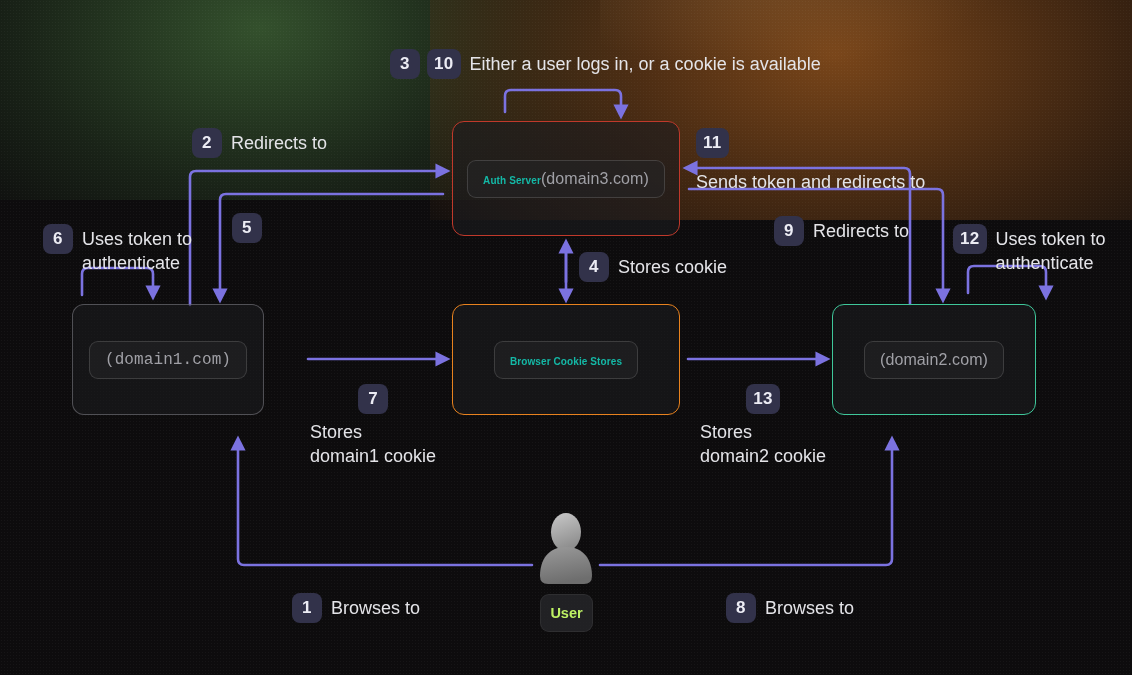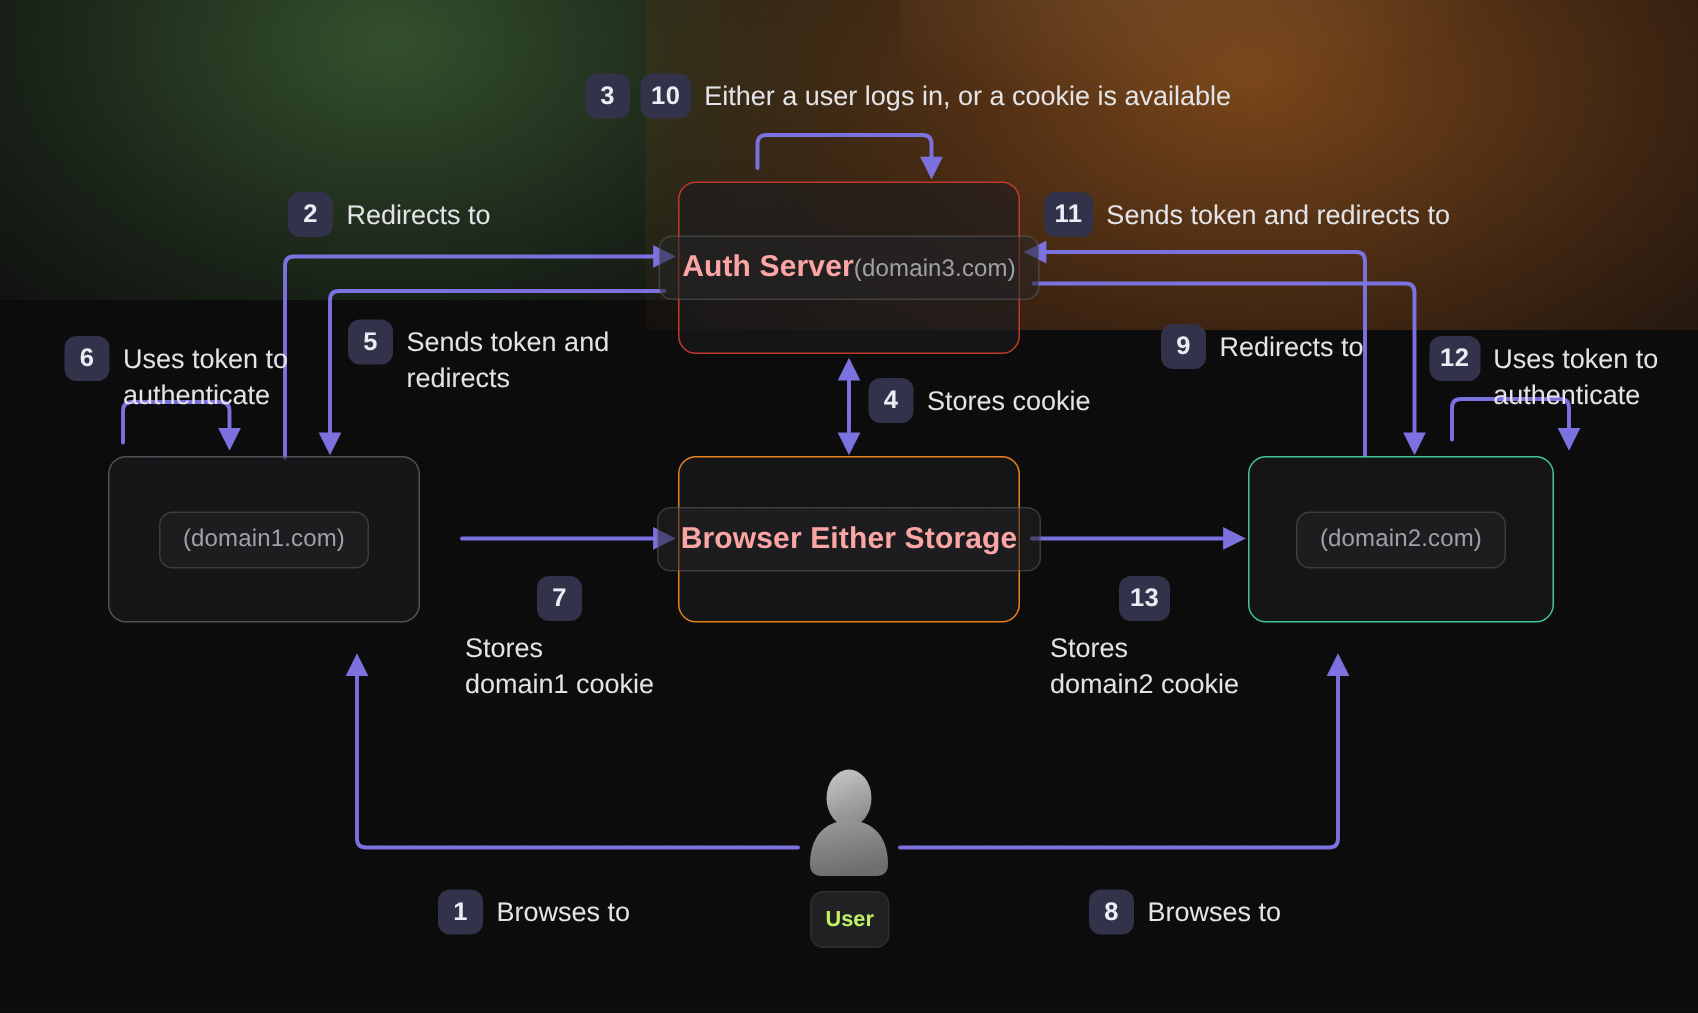--- a/index.html
+++ b/index.html
@@ -47,24 +47,24 @@
   .node-inner {
     border-radius:9px;
     border:1px solid rgba(255,255,255,0.14);
     background:rgba(36,36,39,0.55);
     padding:9px 15px;
     font-size:15.5px;
     color:#e9e9ec;
     white-space:nowrap;
     letter-spacing:0.1px;
   }
-  .node-inner .strong { font-weight:bold; color:#fca5a5; font-size:20px; }
+  .node-inner .strong { font-weight:bold; color:#14b8a6; font-size:10px; }
   .node-inner .dim { color:#a0a0a6; font-size:16px; }
 
-  #node-domain1 { left:72px;  top:304px; width:208px; height:111px; border:1px solid rgba(220,220,228,0.30); }
+  #node-domain1 { left:72px;  top:304px; width:192px; height:111px; border:1px solid rgba(220,220,228,0.30);font-family:Liberation Mono, monospace; }
   #node-auth    { left:452px; top:121px; width:228px; height:115px; border:1px solid #c0392b; }
   #node-cookie  { left:452px; top:304px; width:228px; height:111px; border:1px solid #e8821e; }
   #node-domain2 { left:832px; top:304px; width:204px; height:111px; border:1px solid #3fc79a; }
 
   
   #user-group { position:absolute; left:534px; top:512px; width:64px; height:126px; }
   #user-avatar { position:absolute; left:0; top:0; width:64px; height:74px; }
   #user-chip {
     position:absolute; left:6px; top:82px;
     width:53px; height:38px;
@@ -105,21 +105,21 @@
   
   #step-1  { left:292px; top:593px; }
   #step-2  { left:192px; top:128px; }
   #step-3-10 { left:390px; top:49px; }
   #step-4  { left:579px; top:252px; }
   #step-5  { left:232px; top:213px; }
   #step-6  { left:43px;  top:224px; }
   #step-7  { left:310px; top:384px; }
   #step-8  { left:726px; top:593px; }
   #step-9  { left:774px; top:216px; }
-  #step-11 { left:696px; top:128px; }
+  #step-11 { left:696px; top:128px;flex-direction:column; }
   #step-12 { left:953px; top:224px;justify-content:flex-end; }
   #step-13 { left:700px; top:384px; }
 </style>
 </head>
 <body>
 
 <div id="bg-base"></div>
 <div id="bg-glow-green"></div>
 <div id="bg-glow-orange"></div>
 <div id="bg-glow-dots"></div>
@@ -172,21 +172,21 @@
   </div>
 
   <div class="node" id="node-auth">
     <div class="node-inner">
       <span class="strong">Auth Server</span><span class="dim">(domain3.com)</span>
     </div>
   </div>
 
   <div class="node" id="node-cookie">
     <div class="node-inner">
-      <span class="strong">Browser Either Storage</span>
+      <span class="strong">Browser Cookie Stores</span>
     </div>
   </div>
 
   <div class="node" id="node-domain2">
     <div class="node-inner">
       <span class="dim">(domain2.com)</span>
     </div>
   </div>
 
   <div id="user-group">
@@ -225,22 +225,20 @@
     <div class="steptext">Either a user logs in, or a cookie is available</div>
   </div>
 
   <div class="step" id="step-4">
     <div class="badge">4</div>
     <div class="steptext">Stores cookie</div>
   </div>
 
   <div class="step" id="step-5">
     <div class="badge">5</div>
-    <div class="steptext">Sends token and
-redirects</div>
   </div>
 
   <div class="step" id="step-6">
     <div class="badge">6</div>
     <div class="steptext">Uses token to
 authenticate</div>
   </div>
 
   <div class="step col" id="step-7">
     <div class="badge">7</div>

